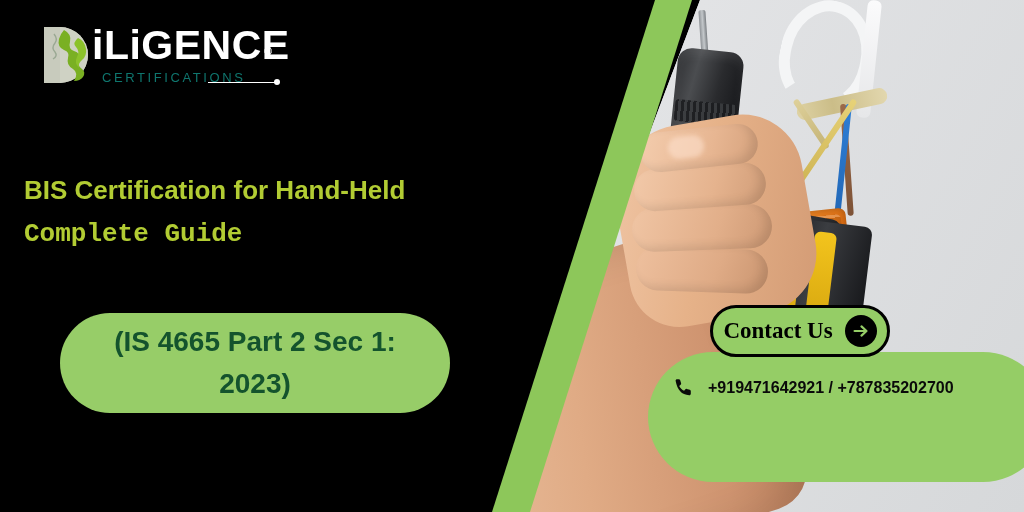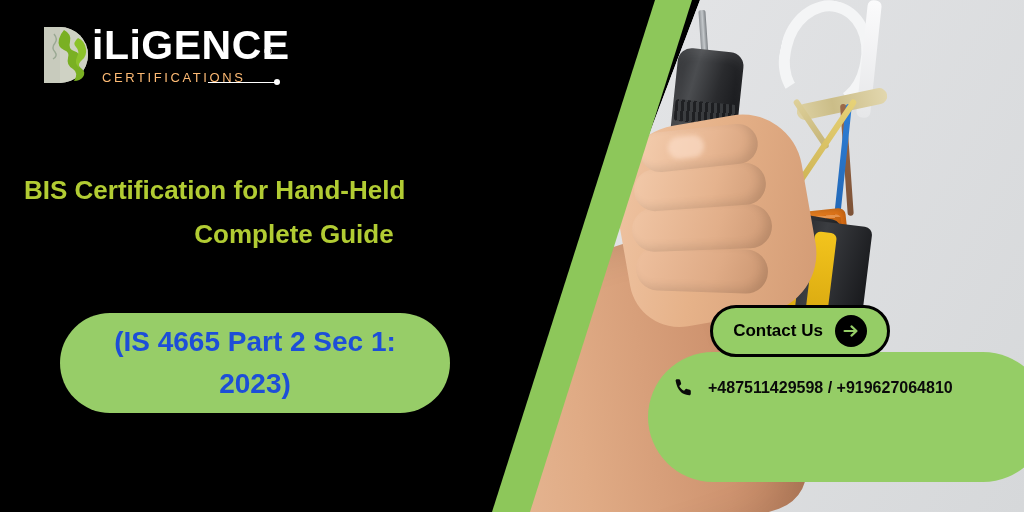--- a/index.html
+++ b/index.html
@@ -208,52 +208,52 @@
     position:absolute; left:56px; top:4px;
     color:#ffffff; font-size:41px; font-weight:700; letter-spacing:.5px;
     line-height:46px; white-space:nowrap;
   }
   .logo-reg {
     position:absolute; left:228px; top:28px;
     color:#ffffff; font-size:11px; line-height:11px;
   }
   .logo-sub {
     position:absolute; left:66px; top:52px;
-    color:#fdba74; font-size:13px; letter-spacing:2.6px; white-space:nowrap;
+    color:#0f766e; font-size:13px; letter-spacing:2.6px; white-space:nowrap;
   }
   .logo-rule {
     position:absolute; left:172px; top:64px; width:68px; height:1px;
     background:#ffffff;
   }
   .logo-dot {
     position:absolute; left:238px; top:61px; width:6px; height:6px;
     background:#ffffff; border-radius:50%;
   }
 
   
   .headline {
     position:absolute; left:24px; top:168px; width:540px;
     color:#b2cc33; font-size:26px; font-weight:700; line-height:44px;
     text-align:center; z-index:5;
   }
   .headline .l1 { display:block; text-align:left; }
   .headline .l2 { display:block; text-align:left; }
-  .headline .l3 { display:block; text-align:center; }
+  .headline .l3 { display:block; text-align:left;font-family:Liberation Mono, monospace; }
 
   
   .badge {
     position:absolute; left:60px; top:313px;
     width:390px; height:100px;
     background:#97cd68;
     border-radius:50px;
     display:flex; align-items:center; justify-content:center;
     z-index:5;
   }
   .badge-text {
-    color:#1d4ed8; font-size:28px; font-weight:700; line-height:42px;
+    color:#14532d; font-size:28px; font-weight:700; line-height:42px;
     text-align:center; width:300px;
   }
 
   
   .contact-pill {
     position:absolute; left:648px; top:352px;
     width:400px; height:130px;
     background:#95cd66;
     border-radius:70px;
     z-index:6;
@@ -271,21 +271,21 @@
   .contact-btn {
     position:absolute; left:710px; top:305px;
     width:180px; height:52px;
     background:#95cd66;
     border:3px solid #000;
     border-radius:26px;
     display:flex; align-items:center; justify-content:center; gap:12px;
     z-index:7;
   }
   .contact-btn-label {
-    color:#000; font-size:17px; font-weight:700; white-space:nowrap;
+    color:#000; font-size:23px; font-weight:700; white-space:nowrap;font-family:Liberation Serif, serif;
   }
   .arrow-circle {
     width:32px; height:32px; border-radius:50%; background:#000;
     display:flex; align-items:center; justify-content:center; flex:none;
   }
 </style>
 </head>
 <body>
 
 <div id="banner">
@@ -358,21 +358,21 @@
     </div>
   </div>
 
   <div class="contact-pill">
     <div class="contact-row row-phone">
       <span class="ico">
         <svg viewBox="0 0 24 24" width="24" height="24" aria-hidden="true">
           <path d="M6.8 3.2c.7 0 1.2.4 1.4 1l.9 3c.2.6 0 1.2-.5 1.6l-1.4 1.1c1 2.1 2.8 3.9 4.9 4.9l1.1-1.4c.4-.5 1-.7 1.6-.5l3 .9c.6.2 1 .7 1 1.4v2.6c0 .9-.8 1.6-1.6 1.5C9.6 18.6 5.4 14.4 3.6 4.8c-.1-.9.6-1.6 1.5-1.6h1.7z" fill="#0a0a0a"></path>
         </svg>
       </span>
-      <span>+487511429598 / +919627064810</span>
+      <span>+919471642921 / +787835202700</span>
     </div>
   </div>
 
   <div class="contact-btn">
     <span class="contact-btn-label">Contact Us</span>
     <span class="arrow-circle">
       <svg viewBox="0 0 24 24" width="22" height="22" aria-hidden="true">
         <line x1="5" y1="12" x2="17" y2="12" stroke="#95cd66" stroke-width="2.4" stroke-linecap="round"></line>
         <polyline points="12.5,7 18,12 12.5,17" fill="none" stroke="#95cd66" stroke-width="2.4" stroke-linecap="round" stroke-linejoin="round"></polyline>
       </svg>

